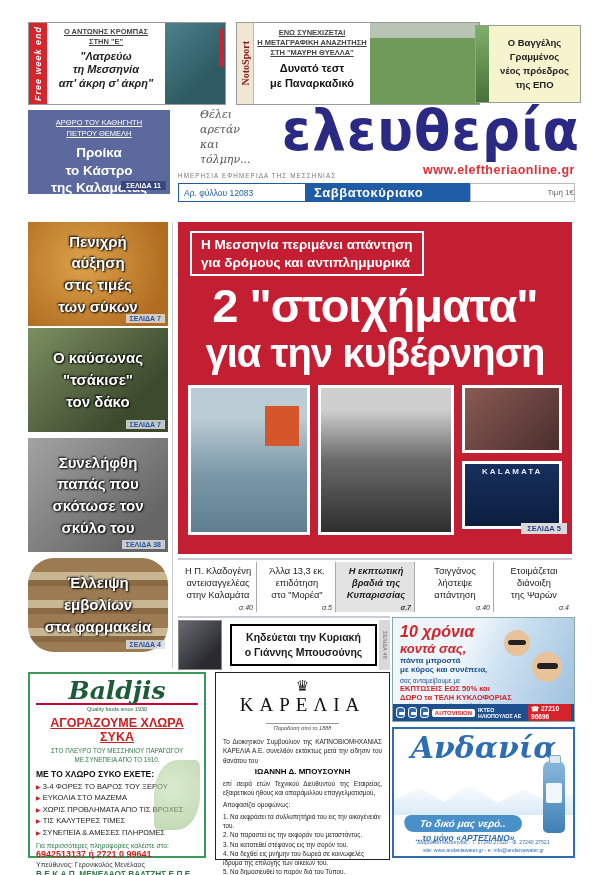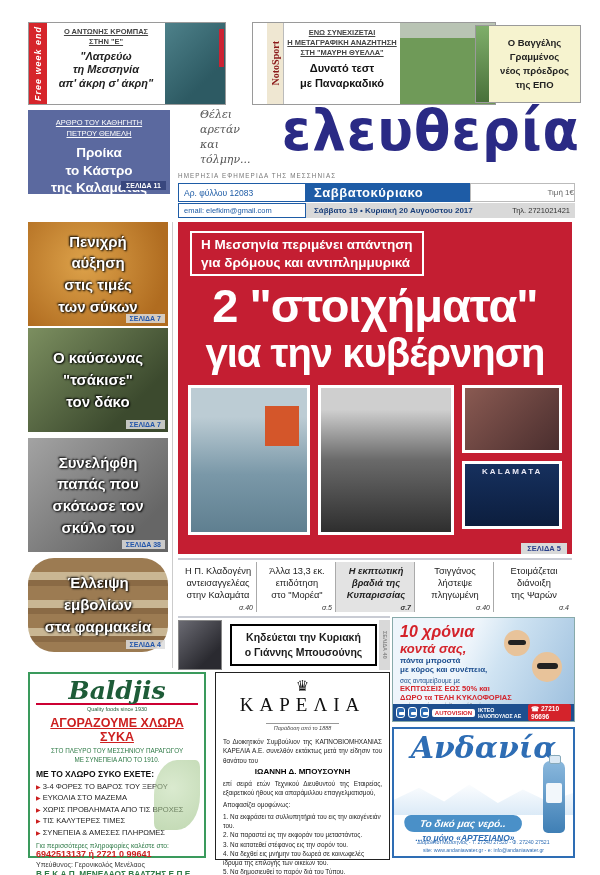--- a/index.html
+++ b/index.html
@@ -13,21 +13,21 @@
   .topbox { border:1px solid #9a9a9a; background:#fff; display:flex; }
   .fw-box { left:28px; top:22px; width:198px; height:83px; }
   .vstrip { width:18px; background:#d6252b; color:#fff; display:flex; align-items:center; justify-content:center; }
   .vstrip span { writing-mode:vertical-rl; transform:rotate(180deg); font-size:9px; font-weight:bold; font-style:italic; letter-spacing:1px; }
   .fw-text { flex:1; text-align:center; padding:4px 2px; }
   .kicker-sm { font-size:7.5px; font-weight:bold; color:#444; text-decoration:underline; line-height:1.3; }
   .fw-title { font-size:11px; font-weight:bold; font-style:italic; color:#222; line-height:1.25; margin-top:3px; }
   .fw-photo { width:60px; background:linear-gradient(135deg,#4e818a,#2d5a63 70%); position:relative; }
   .photo-tag { position:absolute; right:1px; top:6px; width:5px; height:38px; background:#c23; }
 
-  .ns-box { left:252px; top:22px; width:244px; height:83px;padding-left:14px; }
+  .ns-box { left:236px; top:22px; width:244px; height:83px; }
   .ns-strip { width:17px; background:#efe7d2; border-right:1px solid #bbb; display:flex; align-items:center; justify-content:center; }
   .ns-strip span { writing-mode:vertical-rl; transform:rotate(180deg); font-size:10px; font-weight:bold;
                    color:#8b1a1a; font-family:"Liberation Serif", serif; }
   .ns-text { width:116px; text-align:center; padding:5px 2px; }
   .ns-title { font-size:11px; font-weight:bold; color:#111; line-height:1.3; margin-top:4px; }
   .ns-photo { flex:1; background:linear-gradient(#b9c4b4 0 18%, #6f9a58 18% 100%); position:relative; }
 
   .epo-box { left:475px; top:25px; width:106px; height:78px; border:1px solid #9a9a9a; display:flex; background:#f6f3cf; }
   .epo-strip { width:13px; background:linear-gradient(#7fae6a,#49713a); }
   .epo-text { flex:1; display:flex; align-items:center; justify-content:center; text-align:center;
@@ -75,21 +75,21 @@
   .hl2 { text-align:center; color:#fff; font-weight:bold; font-size:40px; letter-spacing:-1px; margin-top:-2px; }
   .lead-photos { position:absolute; left:10px; top:163px; width:374px; height:150px; display:flex; gap:8px; }
   .lp { border:3px solid #fff; }
   .lp1 { width:122px; background:linear-gradient(#bcccd4 0 20%, #7a98a8 60%, #5f7f90); position:relative; }
   .crane { position:absolute; right:8px; top:18px; width:34px; height:40px; background:#d4562a; }
   .lp2 { width:137px; background:linear-gradient(#cfcfcf 0 15%, #6a6a6a 50%, #2e2e2e); }
   .lp-col { width:100px; display:flex; flex-direction:column; gap:8px; }
   .lp3 { height:68px; background:linear-gradient(135deg,#8a5a52,#4a2e2e); }
   .lp4 { height:68px; background:linear-gradient(#16305e,#0c1e3e); position:relative; }
   .lp4-txt { position:absolute; top:3px; left:0; right:0; text-align:center; color:#e8e8f5; font-weight:bold; font-size:8px; letter-spacing:2px; }
-  .lead-page { position:absolute; right:5px; bottom:0; background:#d9d9d9; color:#2a3f8a; font-size:7.5px; font-weight:bold; padding:1px 6px; }
+  .lead-page { position:absolute; right:5px; bottom:20px; background:#d9d9d9; color:#2a3f8a; font-size:7.5px; font-weight:bold; padding:1px 6px; }
 
   
   .teaser-rule { left:178px; top:558px; width:394px; height:2px; background:#c9ccd4; }
   .teasers { left:178px; top:562px; width:394px; height:50px; display:flex; }
   .teaser { flex:1; position:relative; padding:3px 4px 0 6px; font-size:9.3px; color:#222; line-height:1.3; text-align:center; }
   .teaser + .teaser { border-left:1px solid #aaa; }
   .teaser.hi { background:#e3e3e3; font-weight:bold; font-style:italic; }
   .t-page { position:absolute; right:3px; bottom:0; font-size:7px; font-style:italic; color:#333; }
 
   
@@ -213,31 +213,27 @@
     <div class="art-title ml">Προίκα
 το Κάστρο
 της Καλαμάτας</div>
     <div class="art-page">ΣΕΛΙΔΑ 11</div>
   </div>
 
   <div class="abs motto ml">Θέλει
 αρετάν
 και τόλμην...</div>
   <div class="abs logo">ελευθερία</div>
+  <div class="abs site">www.eleftheriaonline.gr</div>
   <div class="abs subtitle">ΗΜΕΡΗΣΙΑ ΕΦΗΜΕΡΙΔΑ ΤΗΣ ΜΕΣΣΗΝΙΑΣ</div>
 
   <div class="abs mh-row row-b">
     <div class="issue-box">Αρ. φύλλου 12083</div>
     <div class="edition-bar">Σαββατοκύριακο</div>
     <div class="price-box">Τιμή 1€</div>
-  </div>
-  <div class="abs mh-row row-c">
-    <div class="email-box">email: elefkim@gmail.com</div>
-    <div class="date-bar">Σάββατο 19 • Κυριακή 20 Αυγούστου 2017</div>
-    <div class="phone-bar">Τηλ. 2721021421</div>
   </div>
 
   <div class="side-item ph-figs">
     <div class="side-title ml">Πενιχρή
 αύξηση
 στις τιμές
 των σύκων</div>
     <div class="side-page">ΣΕΛΙΔΑ 7</div>
   </div>
   <div class="side-item ph-olive">
@@ -297,21 +293,21 @@
     </div>
     <div class="teaser hi">
       <span class="ml">Η εκπτωτική
 βραδιά της
 Κυπαρισσίας</span>
       <span class="t-page">σ.7</span>
     </div>
     <div class="teaser">
       <span class="ml">Τσιγγάνος
 λήστεψε
-πληγωμένη</span>
+απάντηση</span>
       <span class="t-page">σ.40</span>
     </div>
     <div class="teaser">
       <span class="ml">Ετοιμάζεται
 διάνοιξη
 της Ψαρών</span>
       <span class="t-page">σ.4</span>
     </div>
   </div>
 

